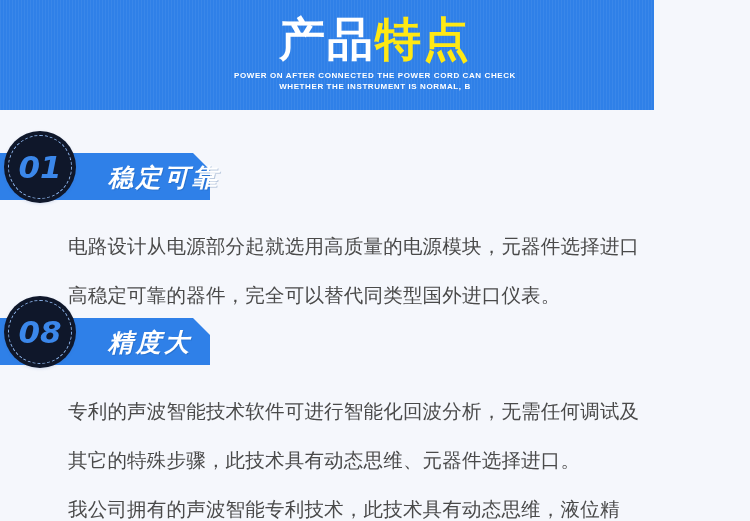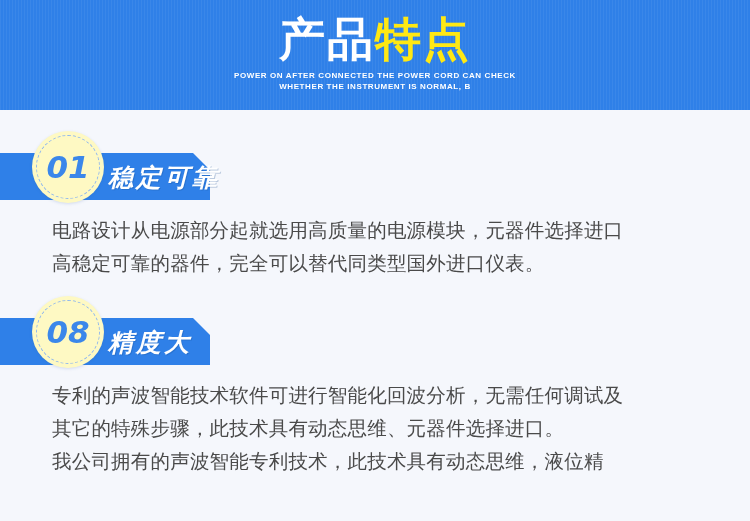--- a/index.html
+++ b/index.html
@@ -19,21 +19,21 @@
     width: 750px;
     height: 521px;
     background: #f5f7fc;
   }
 
   
   .header {
     position: absolute;
     left: 0;
     top: 0;
-    width: 750px;
+    width: 654px;
     height: 110px;
     background-color: #2f80e8;
     background-image: repeating-linear-gradient(
       to right,
       rgba(255,255,255,0.055) 0px,
       rgba(255,255,255,0.055) 1px,
       rgba(0,0,0,0.0) 1px,
       rgba(0,0,0,0.0) 3px
     );
     overflow: hidden;
@@ -110,26 +110,26 @@
     font-weight: bold;
     font-style: italic;
     letter-spacing: 3px;
     white-space: nowrap;
     text-shadow: 1px 1px 0 rgba(20,70,140,0.25);
   }
 
   
   .badge {
     position: absolute;
-    left: 32px;
+    left: 4px;
     top: 0px;
     width: 72px;
     height: 72px;
     border-radius: 50%;
-    background: #fef9c3;
+    background: #0f172a;
     box-sizing: border-box;
     box-shadow: 0 1px 3px rgba(60,100,170,0.18);
   }
   .badge-ring {
     position: absolute;
     left: 4px;
     top: 4px;
     width: 64px;
     height: 64px;
     border-radius: 50%;
@@ -156,21 +156,21 @@
   
   .para-block {
     position: relative;
     padding: 14px 30px 0 52px;
   }
   .para {
     color: #4a4a4a;
     font-size: 19.5px;
     line-height: 33px;
     letter-spacing: 0.2px;
-    margin: 0;
+    margin: 16px;
     font-family: "DejaVu Sans", "Liberation Sans", sans-serif;
   }
   .para + .para {
     margin-top: 0px;
   }
 </style>
 </head>
 <body>
 
 <div class="page">

